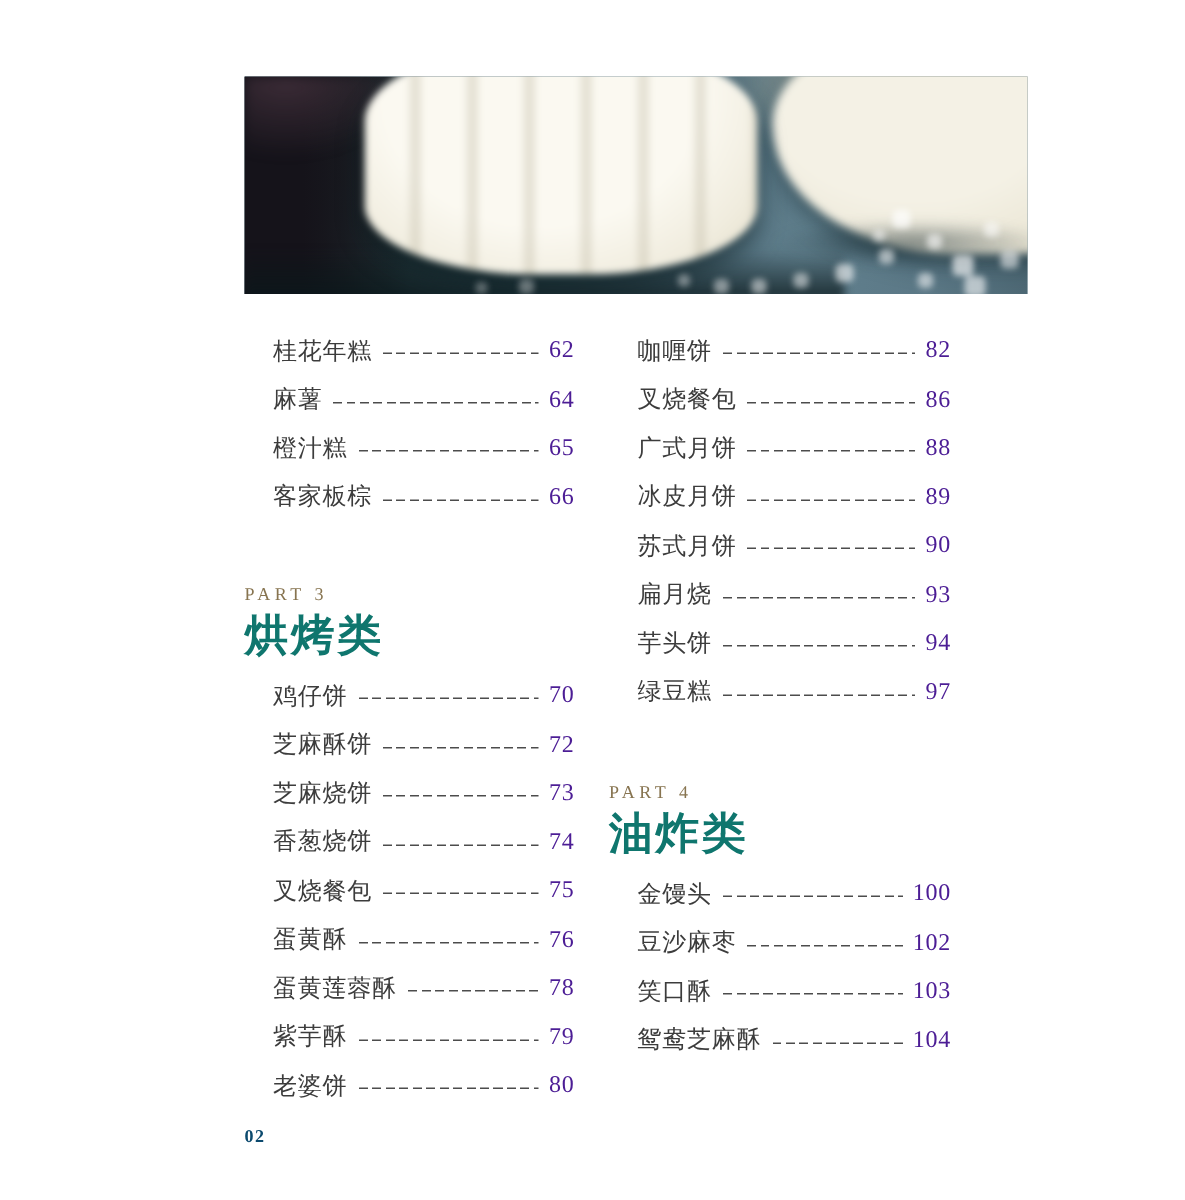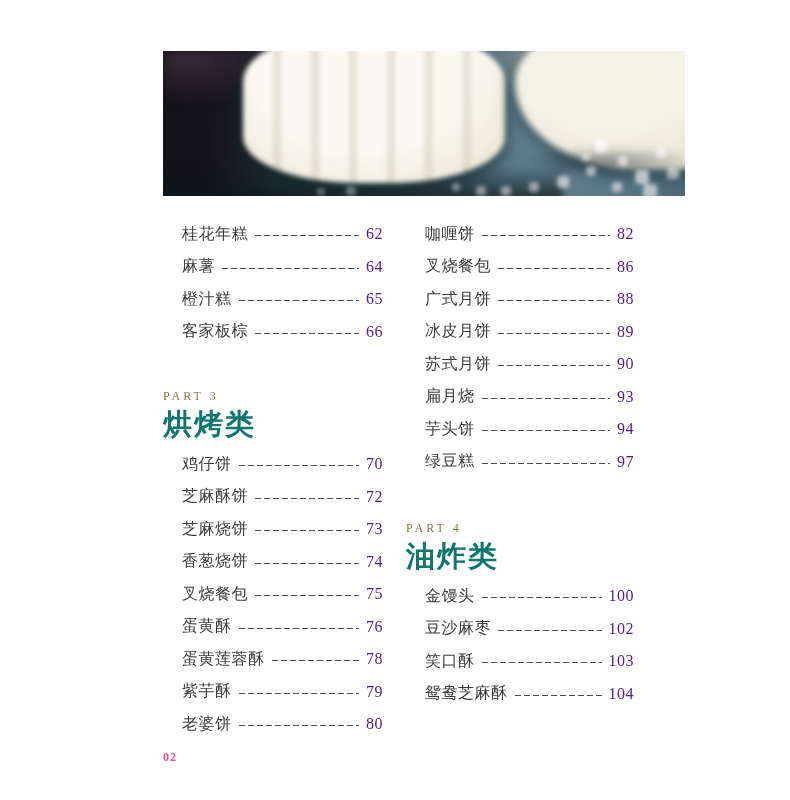--- a/index.html
+++ b/index.html
@@ -46,21 +46,21 @@
   .col-right{left:406px;width:228px;}
   .toc-row{height:32.5px;display:flex;align-items:center;font-size:16px;color:#3c3c3c;letter-spacing:.5px;margin-left:19px;}
   .toc-row .t{white-space:nowrap;margin-right:7px;}
   .toc-row .leader{flex:1;height:1px;margin-top:3px;
     background:repeating-linear-gradient(90deg,#4c4c4c 0 6px,transparent 6px 9px);}
   .toc-row .n{margin-left:7px;font-size:16px;color:#4c1d95;font-family:Liberation Serif, serif;}
   .part-label{margin-top:40px;font-size:12px;line-height:16px;letter-spacing:3px;color:#877450;}
   .part-label.p4{margin-top:42px;}
   .part-title{margin-top:4px;margin-bottom:8px;font-size:29px;line-height:32px;font-weight:bold;
     color:#0f766e;letter-spacing:2px;}
-  .page-num{position:absolute;left:163px;top:750px;font-size:12px;font-weight:bold;color:#ec4899;letter-spacing:1px;}
+  .page-num{position:absolute;left:163px;top:750px;font-size:12px;font-weight:bold;color:#0c4a6e;letter-spacing:1px;}
 </style>
 </head>
 <body>
 
 <div class="photo">
   <div class="ph-base"></div>
   <div class="ph-dark-left"></div>
   <div class="ph-purple"></div>
   <div class="ph-tan"></div>
   <div class="ph-shadow-bottom"></div>

